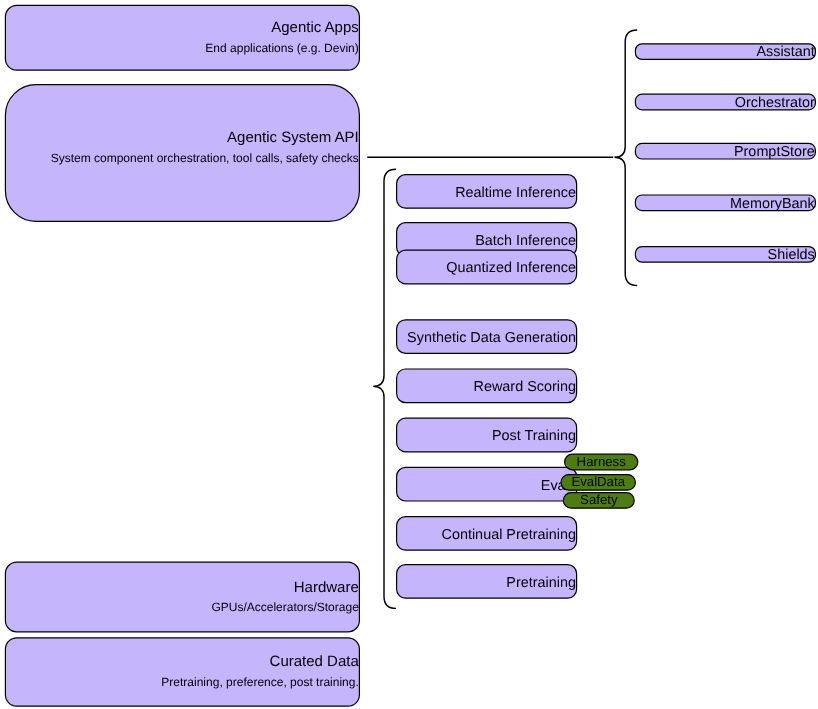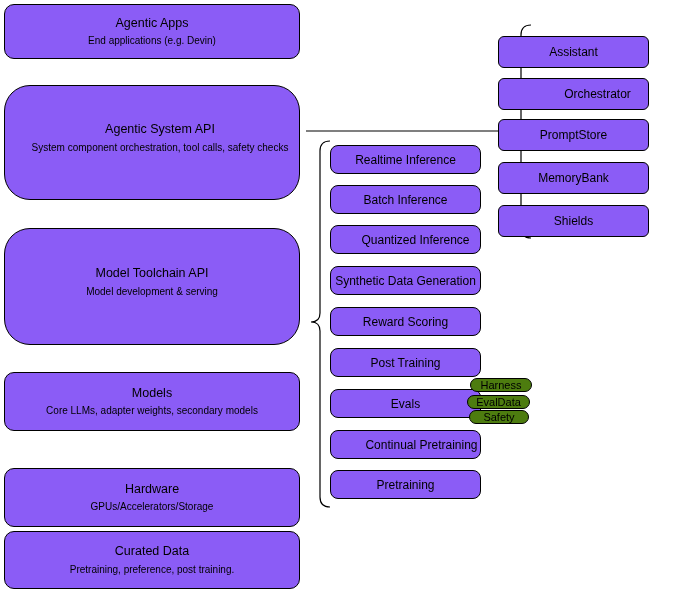--- a/index.html
+++ b/index.html
@@ -18,26 +18,26 @@
   .overlay {
     position: absolute;
     left: 0;
     top: 0;
     width: 682px;
     height: 591px;
     z-index: 0;
   }
   .node {
     position: absolute;
-    background: #8b5cf6;
+    background: #c4b5fd;
     border: 1px solid #000000;
     box-sizing: border-box;
     display: flex;
     flex-direction: column;
-    align-items: center;
+    align-items: flex-end;
     justify-content: center;
     text-align: center;
     z-index: 1;
     color: #000000;
   }
   
   .lbox {
     left: 4px;
     width: 296px;
     border-radius: 10px;
@@ -61,23 +61,23 @@
   .mbox {
     left: 330px;
     width: 151px;
     height: 29px;
     border-radius: 8px;
     font-size: 12px;
     white-space: nowrap;
   }
   
   .rbox {
-    left: 498px;
+    left: 529px;
     width: 151px;
-    height: 32px;
+    height: 14px;
     border-radius: 6px;
     font-size: 12px;
     white-space: nowrap;
   }
   
   .pill {
     position: absolute;
     background: #4d7c0f;
     border: 1px solid #000000;
     box-sizing: border-box;
@@ -101,52 +101,44 @@
     <line x1="306" y1="131" x2="511" y2="131" stroke="#000000" stroke-width="1.2" fill="none"></line>
     <path d="M330 141 Q320 141 320 151 L320 313 Q320 322 311 322 Q320 322 320 331 L320 497 Q320 507 330 507" stroke="#000000" stroke-width="1.2" fill="none"></path>
     <path d="M531 25 Q521 25 521 35 L521 122 Q521 131 512 131 Q521 131 521 140 L521 228 Q521 238 531 238" stroke="#000000" stroke-width="1.2" fill="none"></path>
   </svg>
 
   <div class="node lbox" style="top:4px;height:55px;">
     <div class="title">Agentic Apps</div>
     <div class="subtitle">End applications (e.g. Devin)</div>
   </div>
 
-  <div class="node lbox api" style="top:85px;height:115px;padding-left:16px;">
+  <div class="node lbox api" style="top:70px;height:115px;padding-left:16px;">
     <div class="title">Agentic System API</div>
     <div class="subtitle">System component orchestration, tool calls, safety checks</div>
   </div>
 
-  <div class="node lbox api" style="top:228px;height:117px;">
-    <div class="title">Model Toolchain API</div>
-    <div class="subtitle">Model development &amp; serving</div>
-  </div>
 
-  <div class="node lbox" style="top:372px;height:59px;">
-    <div class="title">Models</div>
-    <div class="subtitle">Core LLMs, adapter weights, secondary models</div>
-  </div>
 
   <div class="node lbox" style="top:448px;height:59px;margin-top:20px;">
     <div class="title">Hardware</div>
     <div class="subtitle">GPUs/Accelerators/Storage</div>
   </div>
 
   <div class="node lbox" style="top:531px;height:58px;">
     <div class="title">Curated Data</div>
     <div class="subtitle">Pretraining, preference, post training.</div>
   </div>
 
   <div class="node mbox" style="top:145px;">
     <span>Realtime Inference</span>
   </div>
   <div class="node mbox" style="top:185px;">
     <span>Batch Inference</span>
   </div>
-  <div class="node mbox" style="top:225px;padding-left:20px;">
+  <div class="node mbox" style="top:208px;padding-left:20px;">
     <span>Quantized Inference</span>
   </div>
   <div class="node mbox" style="top:266px;">
     <span>Synthetic Data Generation</span>
   </div>
   <div class="node mbox" style="top:307px;">
     <span>Reward Scoring</span>
   </div>
   <div class="node mbox" style="top:348px;">
     <span>Post Training</span>

